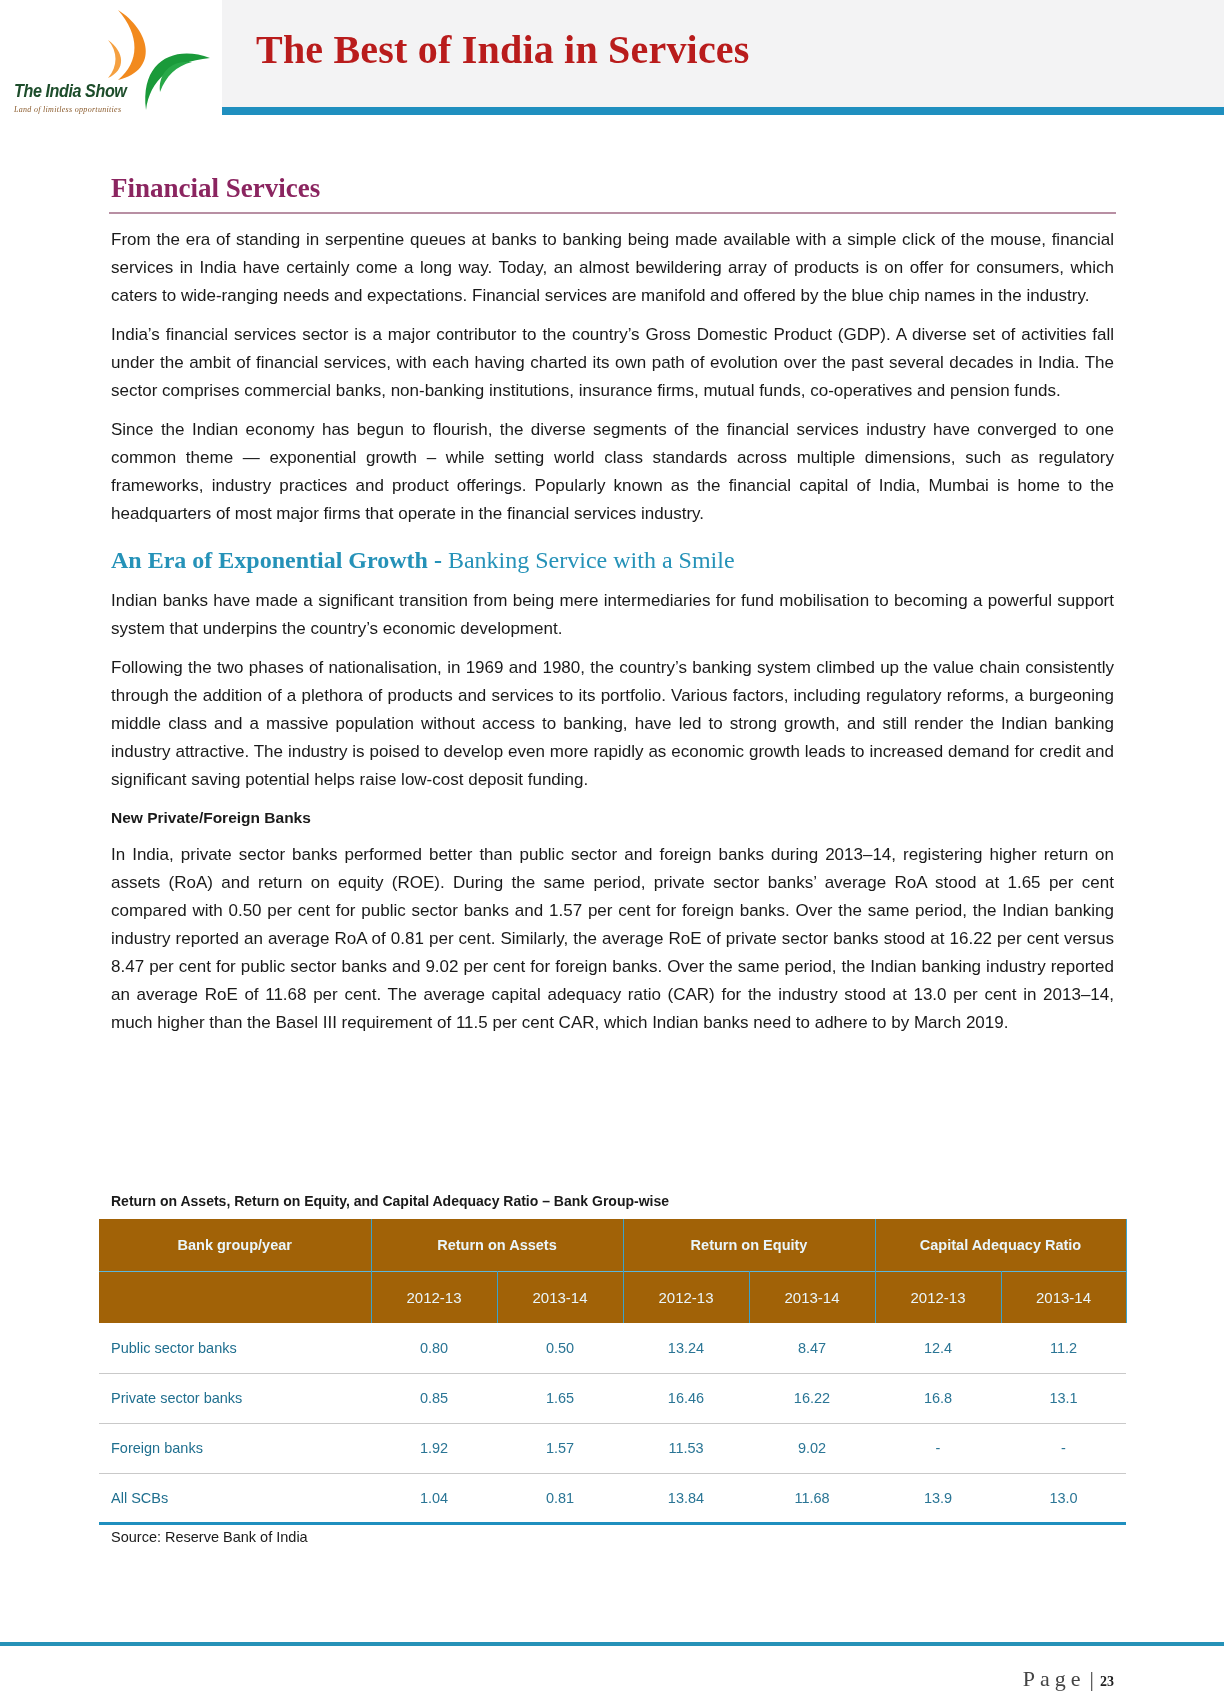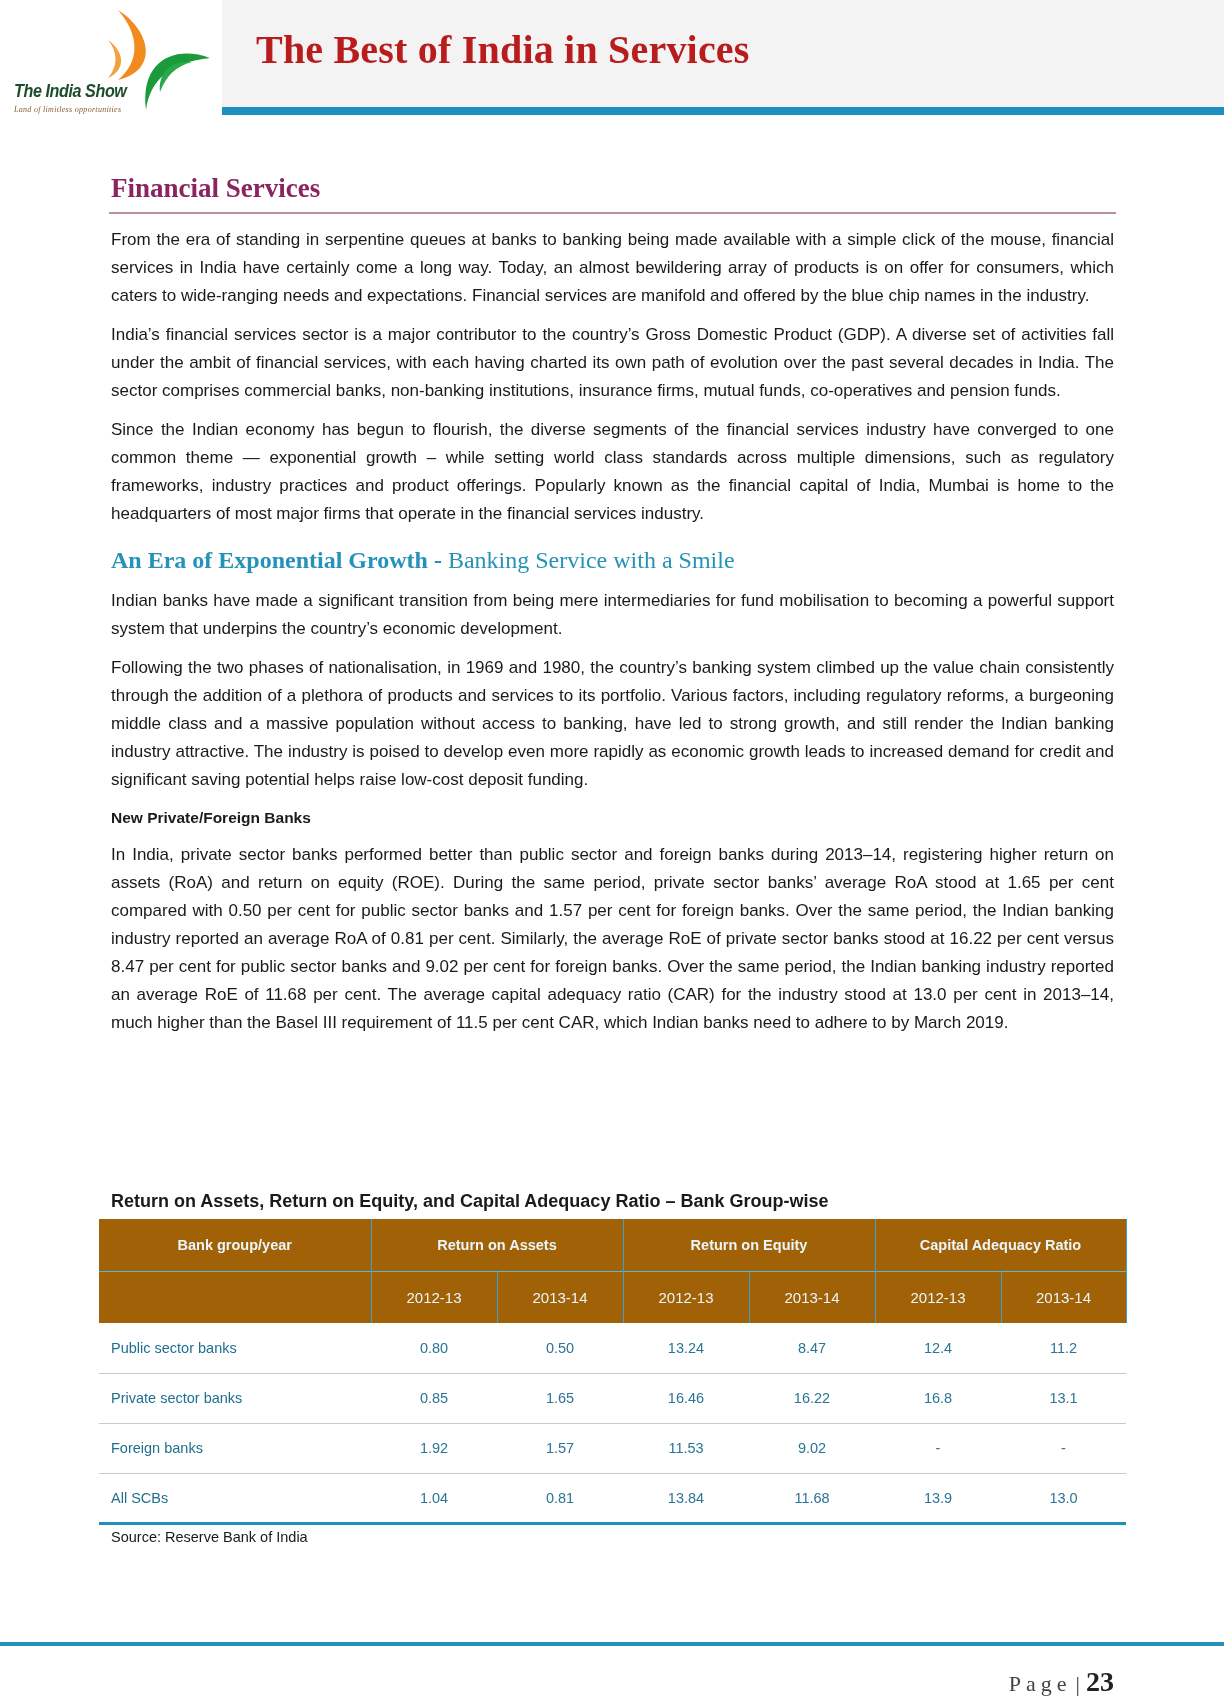--- a/index.html
+++ b/index.html
@@ -19,35 +19,35 @@
   .section-title { font-family: "Liberation Serif", serif; font-weight: bold; font-size: 27px; color: #8b2560; line-height: 36px; }
   .section-sub { font-family: "Liberation Serif", serif; font-size: 23px; color: #444; line-height: 34px; margin-top: 2px; }
   .rule { height: 2px; background: #b88fa3; margin-top: 6px; margin-left: -2px; width: 1007px; }
 
   p.body { font-size: 17px; line-height: 28px; text-align: justify; color: #1a1a1a; margin-top: 11px; }
   p.body:first-of-type { margin-top: 12px; }
   .h2 { font-family: "Liberation Serif", serif; font-size: 24px; color: #2592b8; line-height: 32px; margin-top: 16px; }
   .h2 b { font-weight: bold; }
   .h3 { font-size: 15.5px; font-weight: bold; line-height: 28px; margin-top: 10px; }
 
-  .table-caption { position: absolute; left: 111px; top: 1188px; font-size: 18px; font-weight: bold; line-height: 26px; }
+  .table-caption { position: absolute; left: 111px; top: 1188px; font-size: 14px; font-weight: bold; line-height: 26px; }
   table.data { position: absolute; left: 99px; top: 1219px; width: 1027px; border-collapse: collapse; table-layout: fixed; }
   table.data th { background: #a16207; color: #eaf6fb; font-weight: bold; font-size: 14.5px; text-align: center; height: 52px; border-right: 1px solid #3aa2cc; }
   table.data thead tr.years th { font-weight: normal; font-size: 15px; height: 52px; border-top: 1px solid #5cb6da; }
   table.data thead tr:first-child th:first-child { text-align: center; }
   table.data td { height: 50px; font-size: 14.5px; text-align: center; color: #2a7595; border-bottom: 1px solid #c9c9c9; }
   table.data td.rowhead { text-align: left; padding-left: 12px; font-weight: normal; color: #1f6f8f; }
   table.data tbody tr:last-child td { border-bottom: 3px solid #1f8fbf; }
   .source { position: absolute; left: 111px; top: 1526px; font-size: 14.5px; line-height: 22px; color: #1a1a1a; }
 
   .footer-bar { position: absolute; left: 0; top: 1642px; width: 1224px; height: 4px; background: #2592b8; }
   .page-num { position: absolute; right: 110px; top: 1666px; font-family: "Liberation Serif", serif; font-size: 22px; color: #444; }
   .page-num .page-word { letter-spacing: 5px; }
   .page-num .sep { margin: 0 6px 0 4px; }
-  .page-num .num { font-weight: bold; color: #222; font-size: 28px; }
+  .page-num .num { font-weight: bold; color: #222; font-size: 14px; }
 </style>
 </head>
 <body>
 
 <div class="logo">
   <svg width="222" height="120" viewBox="0 0 222 120">
     <path d="M118 10 C 150 30, 160 70, 118 80 C 140 62, 140 35, 118 10 Z" fill="#f28a1e"></path>
     <path d="M108 40 C 125 52, 126 70, 108 78 C 118 66, 118 52, 108 40 Z" fill="#f5a040"></path>
     <path d="M210 58 C 175 45, 140 60, 146 110 C 150 80, 170 62, 210 58 Z" fill="#1a9a3a"></path>
     <path d="M192 62 C 172 60, 158 72, 160 92 C 166 76, 176 66, 192 62 Z" fill="#28a848"></path>

